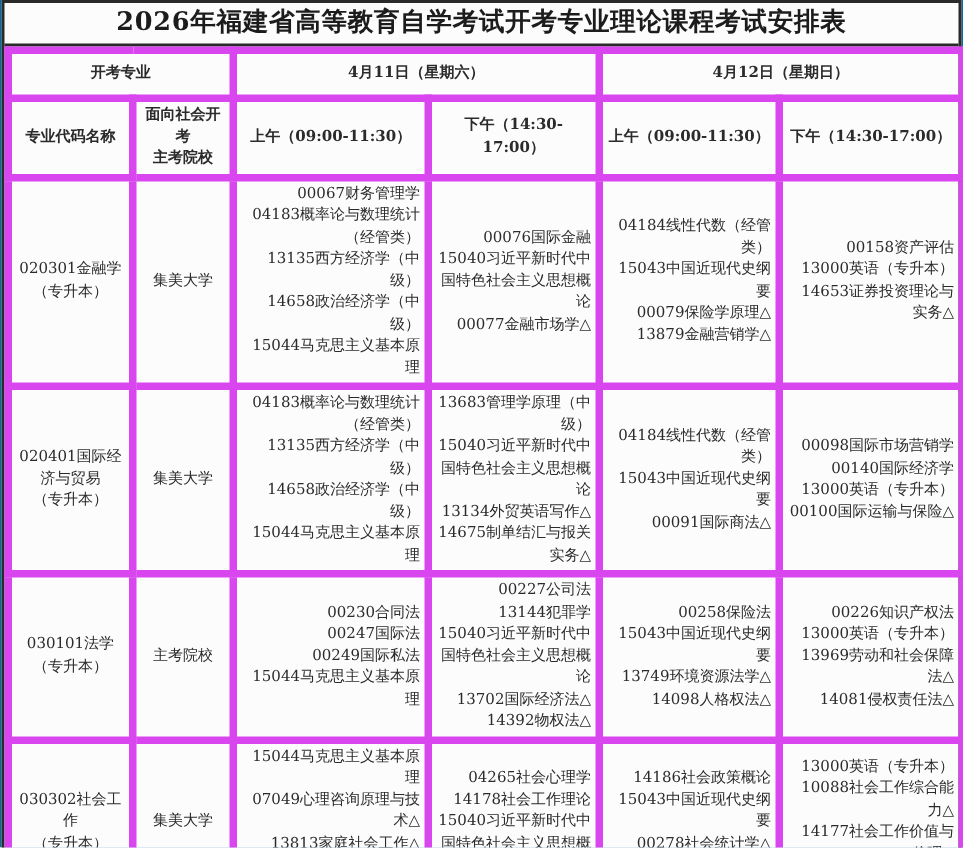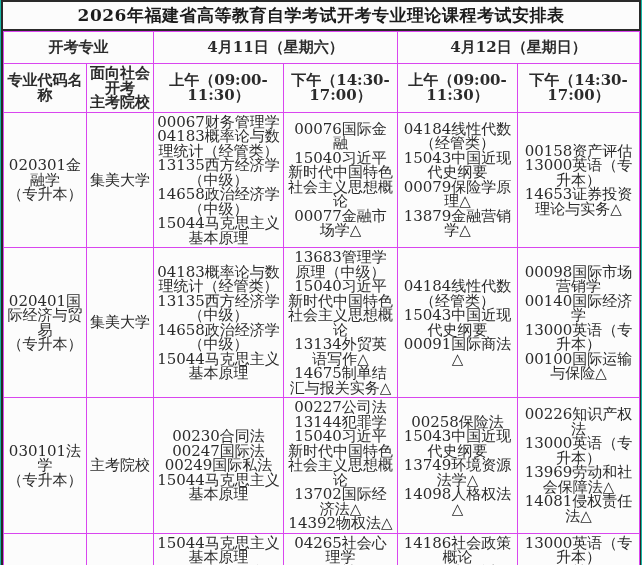--- a/index.html
+++ b/index.html
@@ -4,21 +4,21 @@
 <style>
   html, body {
     margin: 0;
     padding: 0;
     background: #ffffff;
     font-family: "DejaVu Serif", "Liberation Serif", serif;
   }
   .page {
     width: 642px;
     height: 565px;
-    background: #14b8a6;
+    background: #0369a1;
     box-sizing: border-box;
     position: relative;
   }
   .sheet {
     box-sizing: border-box;
     width: 640px;
     margin-left: 1px;
     border: 2px solid #2a2a2a;
     background: #fcfcfc;
   }
@@ -33,44 +33,44 @@
     letter-spacing: 0.5px;
     white-space: nowrap;
     overflow: hidden;
   }
   table.schedule {
     border-collapse: collapse;
     table-layout: fixed;
     width: 100%;
   }
   table.schedule td {
-    border: 1px solid #d946ef;
+    border: 5px solid #d946ef;
     vertical-align: middle;
     color: #2b2b2b;
-    font-size: 15px;
+    font-size: 10px;
     line-height: 14.5px;
     padding: 2px 3px;
     overflow: hidden;
     box-sizing: border-box;
   }
   td.hdr {
     text-align: center;
     font-weight: bold;
     font-size: 11px;
     white-space: pre-line;
     border-bottom-width: 2px;
   }
   tr.hdr-row-1 td { height: 32px; }
   tr.hdr-row-2 td { height: 31px; }
   td.center {
     text-align: center;
     white-space: pre-line;
   }
   td.courses {
-    text-align: center;
+    text-align: right;
     white-space: pre-line;
     padding-left: 4px;
     padding-right: 2px;
   }
 </style>
 </head>
 <body>
 
 <div class="page">
   <div class="sheet">

